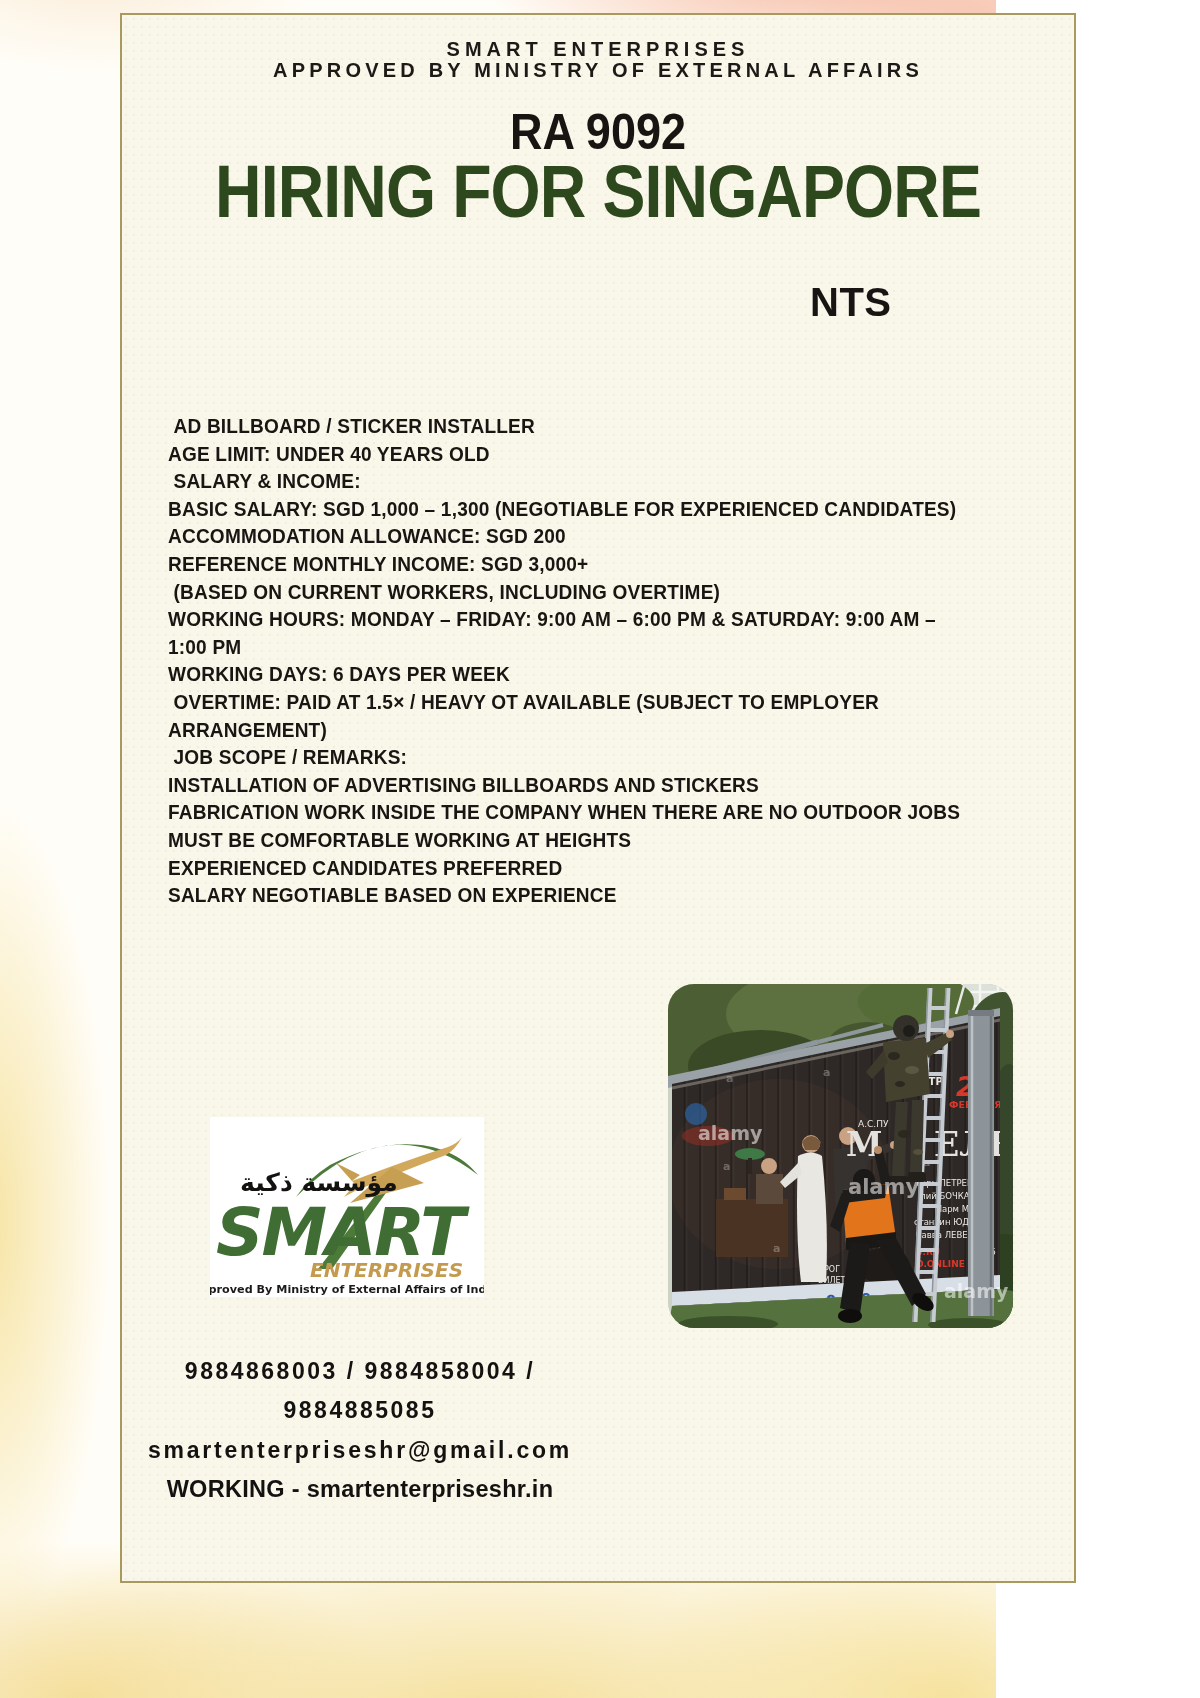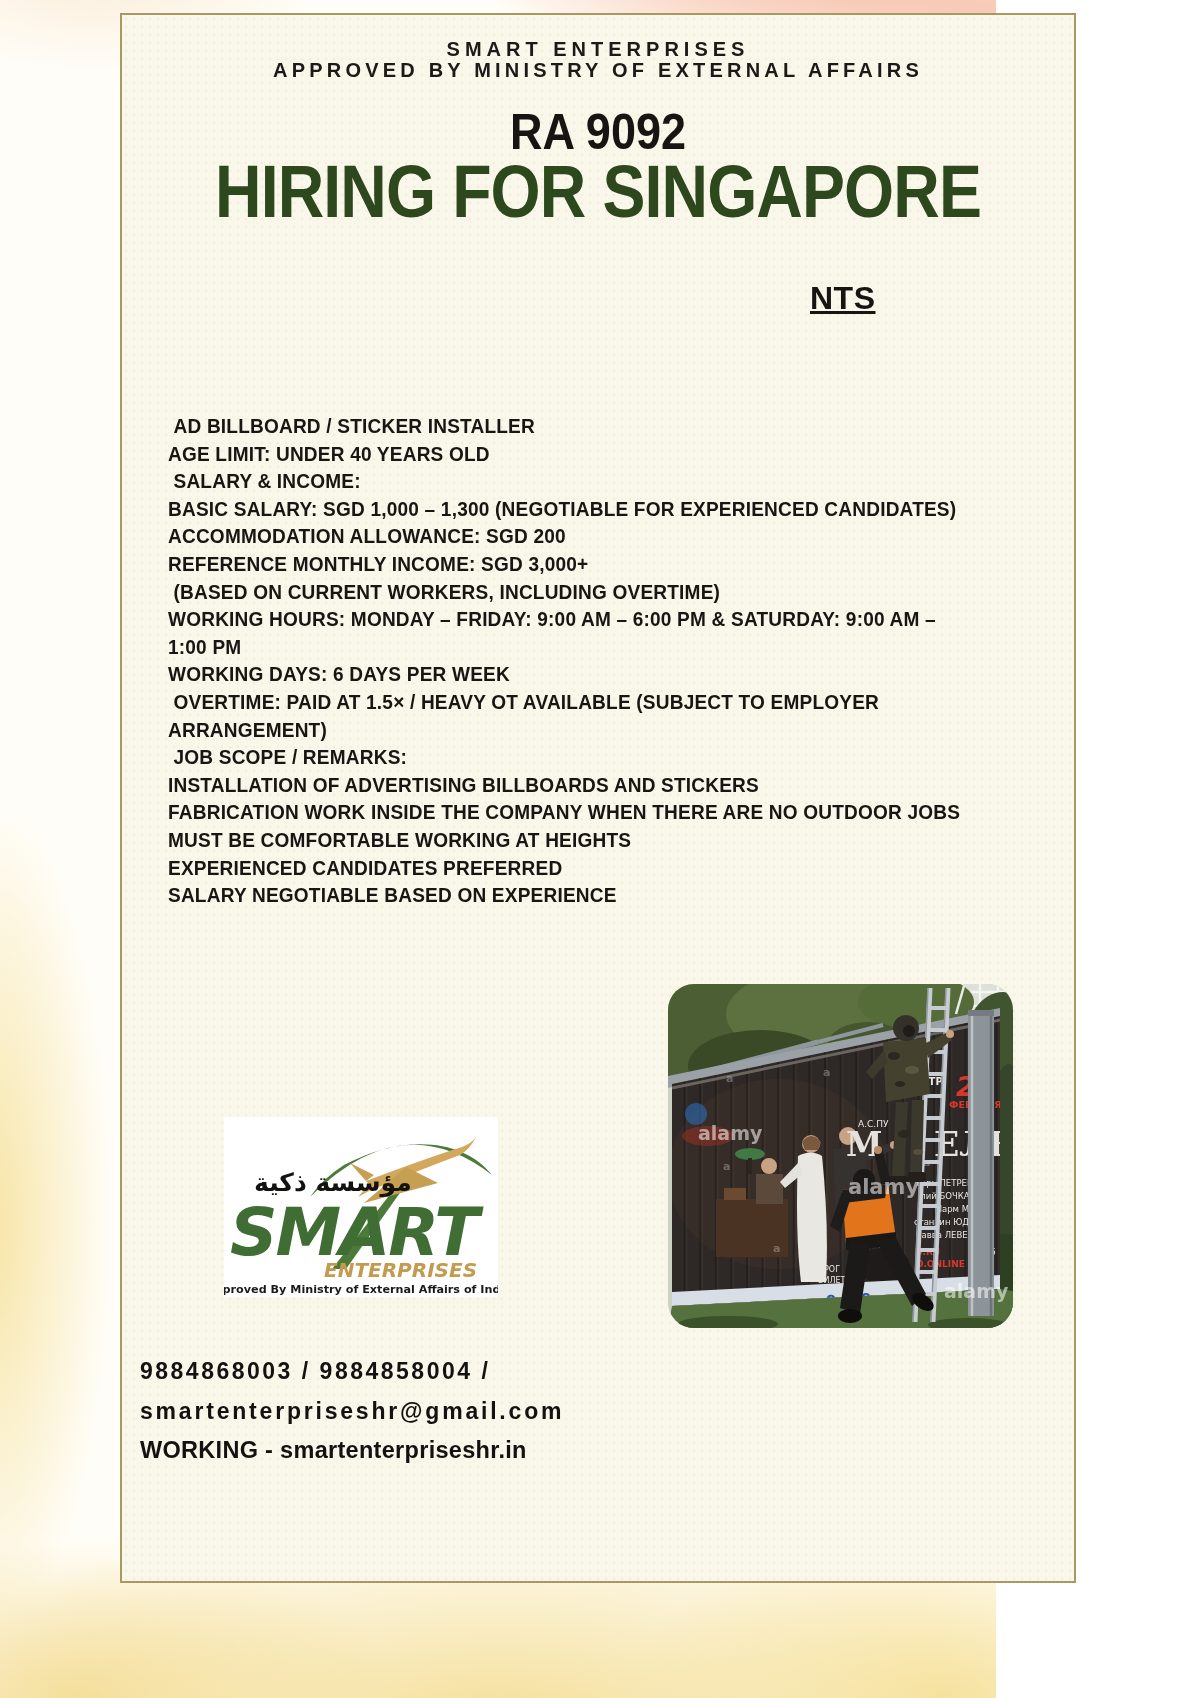--- a/index.html
+++ b/index.html
@@ -42,45 +42,45 @@
   }
 
   .hdr-title {
     position:absolute; left:0; right:0; top:140px; text-align:center;
     font-weight:800; font-size:74px; color:#2d481c; line-height:1.0;
     transform:scaleX(0.87); letter-spacing:-1px; white-space:nowrap;
   }
 
   .hdr-nts {
     position:absolute; left:688px; top:265px;
-    font-weight:800; font-size:32px; color:#171412; letter-spacing:0.5px;text-decoration:underline;
+    font-weight:800; font-size:40px; color:#171412; letter-spacing:0.5px;
   }
 
   .job {
     position:absolute; left:46px; top:397px; width:905px;
     transform:scaleX(0.93); transform-origin:left top;
     font-weight:700; font-size:20.5px; color:#181512;
     line-height:27.6px; letter-spacing:0.2px;
   }
   .job-line { white-space:pre-wrap; }
 
   .photo {
     position:absolute; left:546px; top:969px; width:345px; height:344px;
     border-radius:26px; overflow:hidden; background:#ccd3c6;
   }
   .photo svg { display:block; }
 
   .logo-box {
-    position:absolute; left:102px; top:1102px; width:274px; height:180px;
+    position:absolute; left:88px; top:1102px; width:274px; height:180px;
     background:#ffffff;
   }
   .logo-box svg { display:block; }
 
   .contact {
-    position:absolute; left:18px; top:1337px; width:440px; 
+    position:absolute; left:18px; top:1337px; width:440px; text-align:center;
     color:#141210;
   }
   .contact .c-phone1, .contact .c-phone2 {
     font-weight:700; font-size:23px; letter-spacing:2.5px; line-height:39px;
   }
   .contact .c-email {
     font-weight:700; font-size:23px; letter-spacing:2.8px; line-height:40px; margin-top:0;
   }
   .contact .c-web {
     font-weight:700; font-size:23.5px; letter-spacing:0.3px; line-height:38px;
@@ -343,18 +343,19 @@
         </g>
         <text x="30" y="74" font-size="25" font-weight="bold" fill="#141210">مؤسسة ذكية</text>
         <text x="6" y="138" font-size="66" font-weight="bold" font-style="italic" fill="#3f6d33" letter-spacing="-2" font-family="Liberation Sans, sans-serif">SMART</text>
         <text x="100" y="160" font-size="20" font-weight="bold" font-style="italic" fill="#c49b4e" font-family="Liberation Sans, sans-serif">ENTERPRISES</text>
         <text x="137" y="176" font-size="11.2" font-weight="bold" fill="#1c1a18" text-anchor="middle" font-family="Liberation Sans, sans-serif">Approved By Ministry of External Affairs of India.</text>
       </svg>
     </div>
 
     <div class="contact">
       <div class="c-phone1">9884868003 / 9884858004 /</div>
+      <div class="c-phone2">9884885085</div>
       <div class="c-email">smartenterpriseshr@gmail.com</div>
       <div class="c-web">WORKING - smartenterpriseshr.in</div>
     </div>
 
   </div>
 </div>
 
 </body></html>

